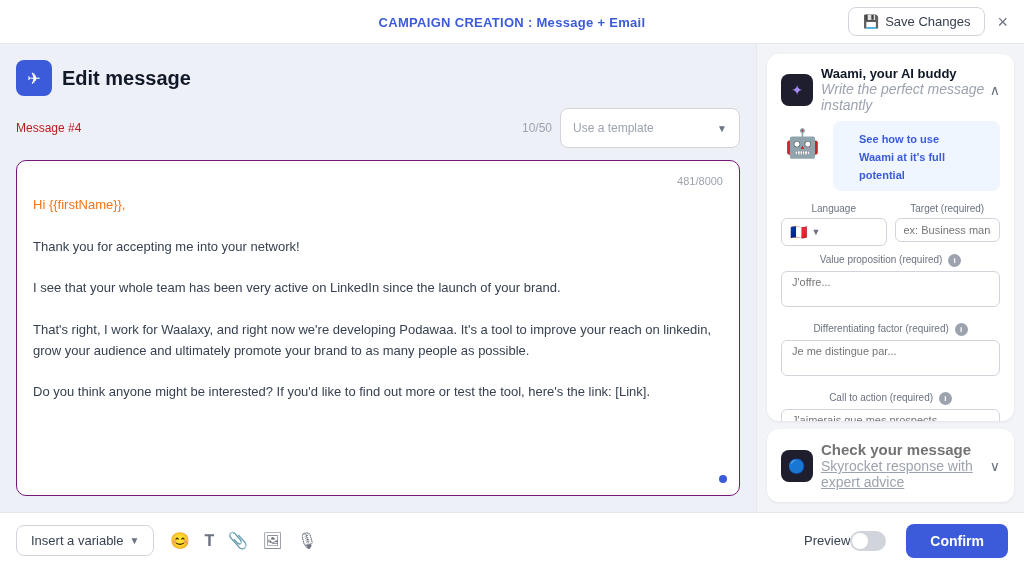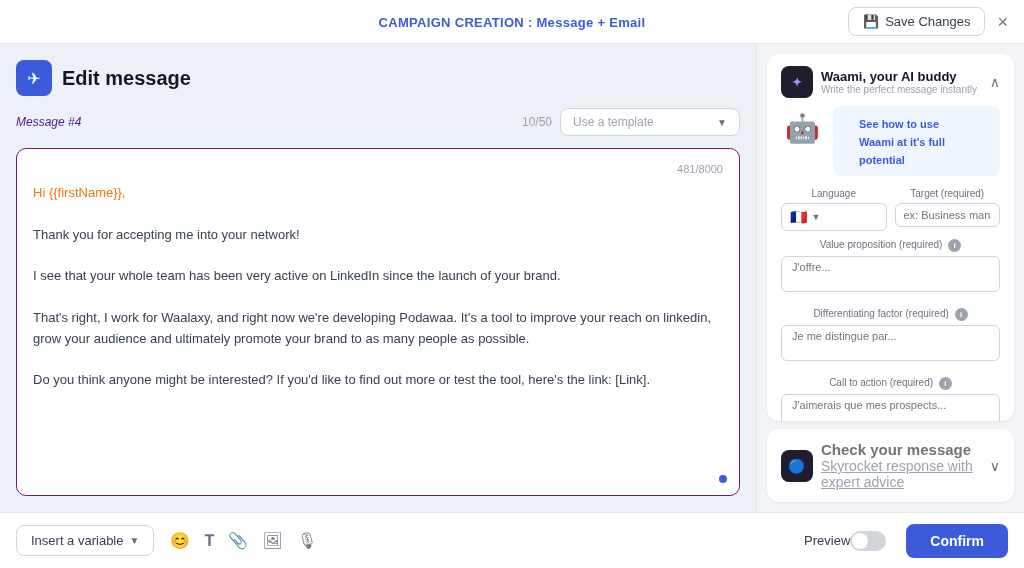--- a/index.html
+++ b/index.html
@@ -104,35 +104,34 @@
       color: #111827;
     }
 
     .message-controls {
       display: flex;
       align-items: center;
       gap: 8px;
     }
     .message-label {
       font-size: 12px;
-      color: #4c1d95;
+      color: #b91c1c;
       flex: 1;
-      font-style: italic;
     }
     .char-count {
       font-size: 12px;
       color: #9ca3af;
     }
     .template-select {
       display: flex;
       align-items: center;
       gap: 16px;
       border: 1px solid #d1d5db;
       border-radius: 8px;
-      padding: 6px 12px;
+      padding: 12px 12px;
       background: white;
       font-size: 12px;
       color: #9ca3af;
       cursor: pointer;
       min-width: 180px;
     }
 
     .message-editor {
       background: white;
       border: 1px solid #701a75;
@@ -284,22 +283,23 @@
       color: #a78bfa;
       font-size: 14px;
       flex-shrink: 0;
     }
     .ai-card-title {
       font-size: 13px;
       font-weight: 700;
       color: #111827;
     }
     .ai-card-subtitle {
-      font-size: 10px;
+      font-size: 14px;
       color: #9ca3af;
+      font-style: italic;
     }
     .chevron {
       color: #6b7280;
       font-size: 14px;
       cursor: pointer;
     }
 
     .ai-card-body {
       padding: 0 14px 14px;
     }

